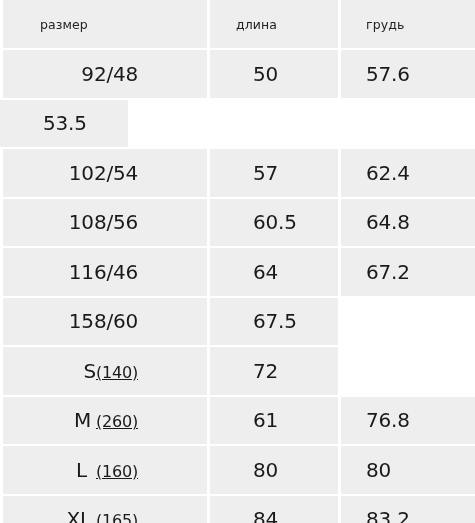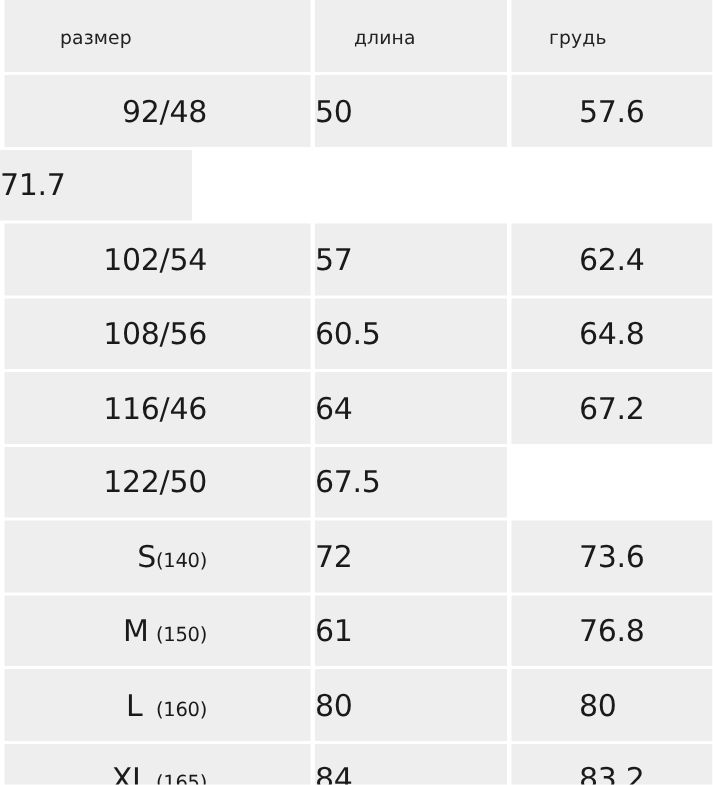--- a/index.html
+++ b/index.html
@@ -52,26 +52,27 @@
     margin-left: 3px;
     margin-right: 3px;
     justify-content: flex-end;
     padding-right: 69px;
   }
 
   .col-length {
     width: 128px;
     margin-right: 3px;
     justify-content: flex-start;
+    padding-left: 43px;
   }
 
   .col-chest {
     width: 134px;
     justify-content: flex-start;
-    padding-left: 45px;
+    padding-left: 25px;
   }
 
   
   .t-row + .t-row .t-cell {
     border-top: 0;
   }
   .t-row {
     margin-bottom: 2px;
   }
   .t-row:last-child {
@@ -105,22 +106,23 @@
 
   .cell-text {
     font-size: 20px;
     color: #1a1a1a;
     font-weight: 400;
     white-space: nowrap;
     letter-spacing: -0.2px;
   }
 
   .cell-text .sub {
-    font-size: 13px;
+    font-size: 16px;
     letter-spacing: -0.2px;
+    text-decoration: underline;
   }
 
   .cell-text .sub.spaced {
     margin-left: 5px;
   }
 
   .cell-text .sub.spaced-wide {
     margin-left: 9px;
   }
 </style>
@@ -148,21 +150,21 @@
         </div>
         <div class="t-cell col-length">
           <span class="cell-text">50</span>
         </div>
         <div class="t-cell col-chest">
           <span class="cell-text">57.6</span>
         </div>
       </div>
       <div class="t-row data-row">
         <div class="t-cell col-length">
-          <span class="cell-text">71.7</span>
+          <span class="cell-text">53.5</span>
         </div>
       </div>
       <div class="t-row data-row">
         <div class="t-cell col-size">
           <span class="cell-text">102/54</span>
         </div>
         <div class="t-cell col-length">
           <span class="cell-text">57</span>
         </div>
         <div class="t-cell col-chest">
@@ -186,40 +188,37 @@
         </div>
         <div class="t-cell col-length">
           <span class="cell-text">64</span>
         </div>
         <div class="t-cell col-chest">
           <span class="cell-text">67.2</span>
         </div>
       </div>
       <div class="t-row data-row">
         <div class="t-cell col-size">
-          <span class="cell-text">122/50</span>
+          <span class="cell-text">158/60</span>
         </div>
         <div class="t-cell col-length">
           <span class="cell-text">67.5</span>
         </div>
       </div>
       <div class="t-row data-row">
         <div class="t-cell col-size">
           <span class="cell-text">S<span class="sub">(140)</span></span>
         </div>
         <div class="t-cell col-length">
           <span class="cell-text">72</span>
         </div>
-        <div class="t-cell col-chest">
-          <span class="cell-text">73.6</span>
-        </div>
-      </div>
-      <div class="t-row data-row">
-        <div class="t-cell col-size">
-          <span class="cell-text">M<span class="sub spaced">(150)</span></span>
+      </div>
+      <div class="t-row data-row">
+        <div class="t-cell col-size">
+          <span class="cell-text">M<span class="sub spaced">(260)</span></span>
         </div>
         <div class="t-cell col-length">
           <span class="cell-text">61</span>
         </div>
         <div class="t-cell col-chest">
           <span class="cell-text">76.8</span>
         </div>
       </div>
       <div class="t-row data-row">
         <div class="t-cell col-size">

